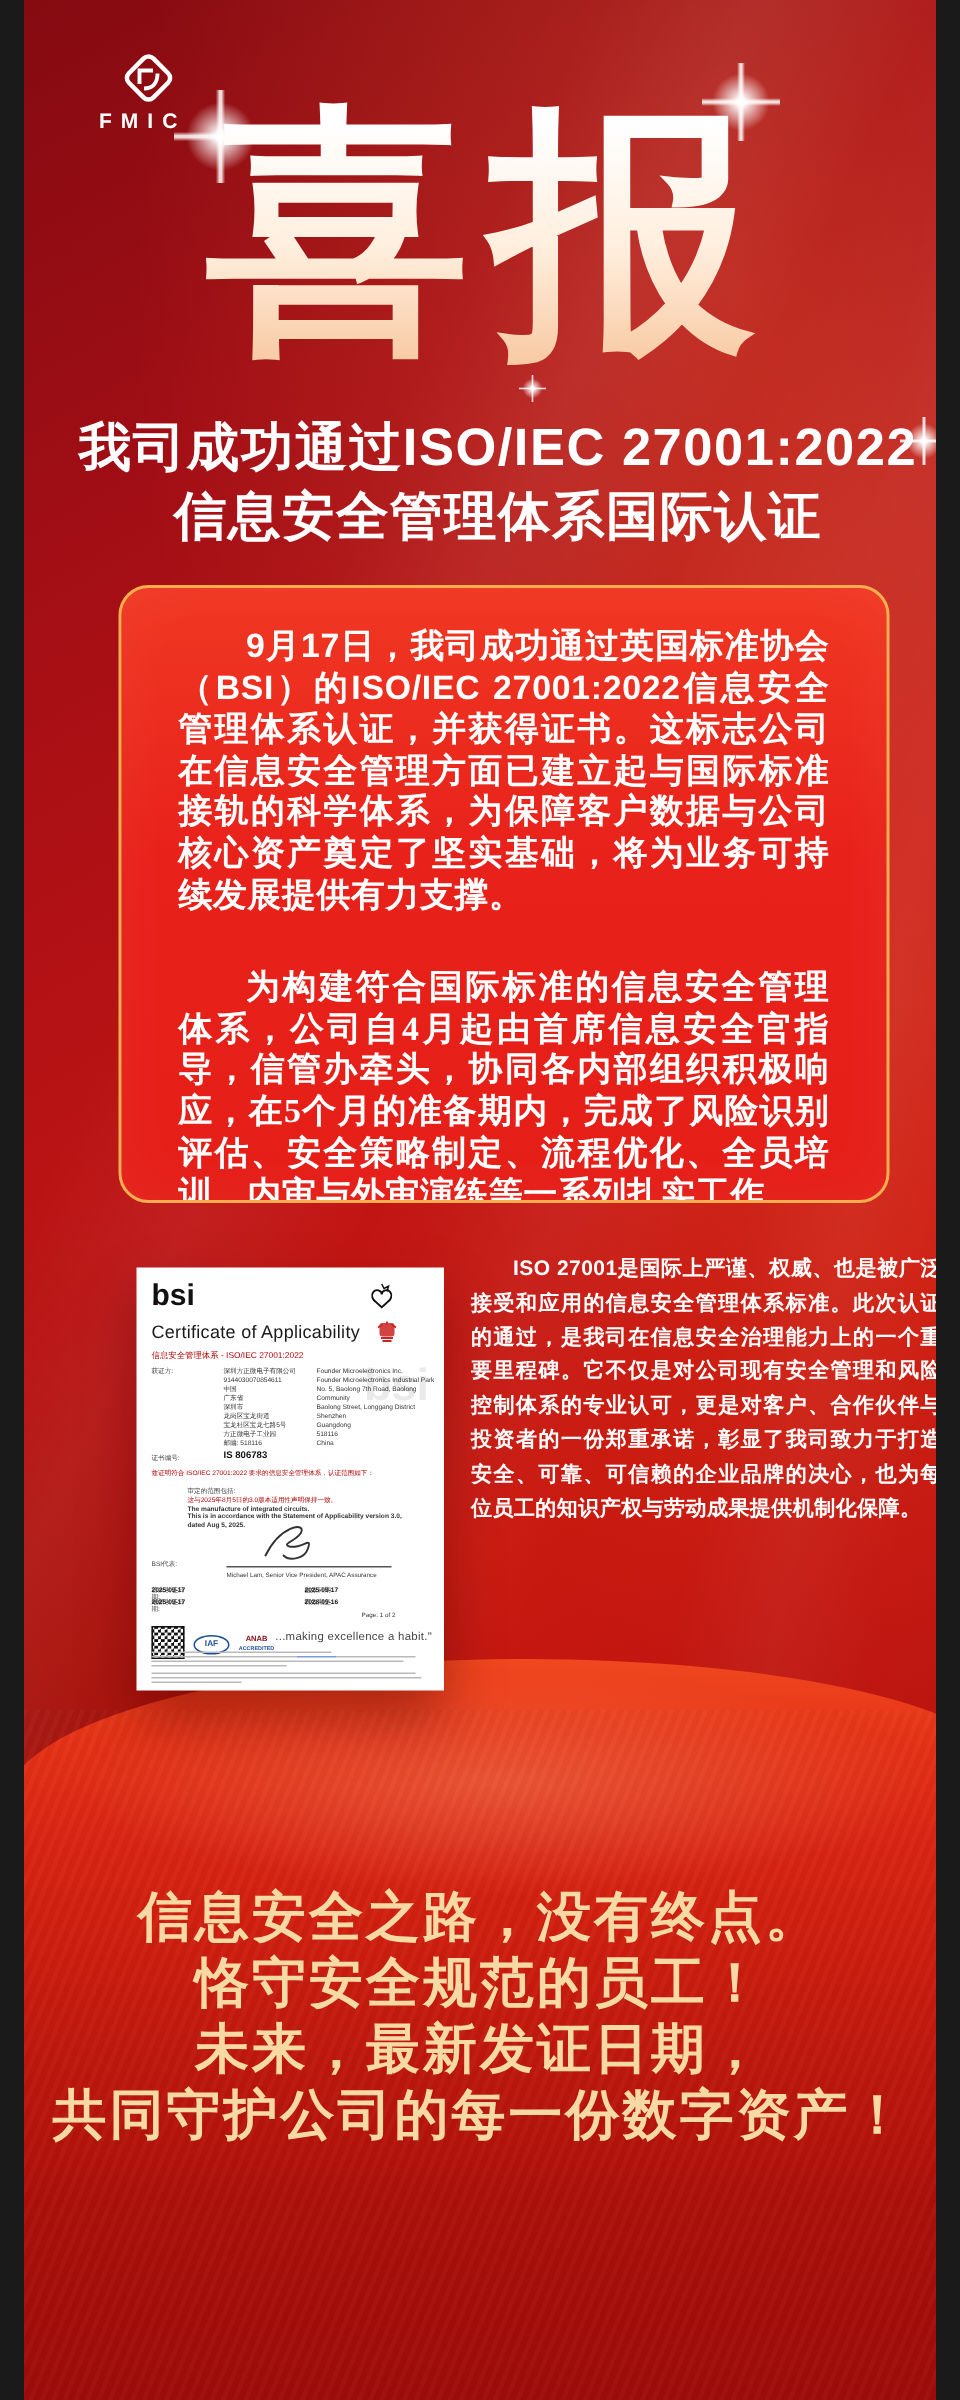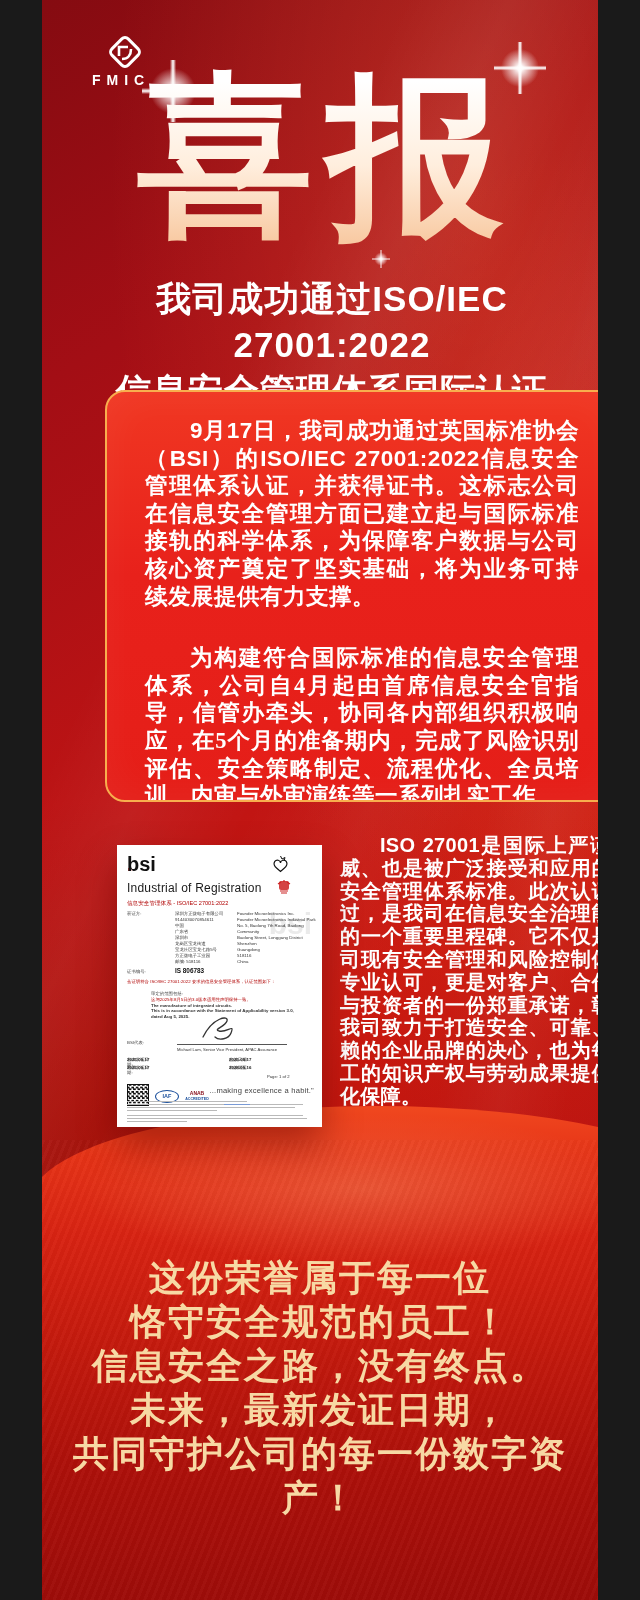--- a/index.html
+++ b/index.html
@@ -1,18 +1,18 @@
 <!DOCTYPE html>
 <html><head>
 <meta charset="utf-8">
 <style>
   * { margin:0; padding:0; box-sizing:border-box; }
   html,body { background:#1a1a1a; }
   .poster{
-    position:relative; width:556px; height:1600px; margin:0 auto; overflow:hidden;
+    position:relative; width:608px; height:1600px; margin:0 auto; overflow:hidden;
     font-family:"Liberation Sans","DejaVu Sans",sans-serif;
   }
   
   .bg-base{position:absolute; inset:0;
     background:
       radial-gradient(120% 80% at 78% 12%, rgba(255,120,70,.28), rgba(255,120,70,0) 55%),
       radial-gradient(90% 55% at 96% 42%, rgba(255,100,60,.18), rgba(255,100,60,0) 60%),
       radial-gradient(80% 50% at 8% 80%, rgba(50,0,0,.30), rgba(50,0,0,0) 60%),
       linear-gradient(150deg,#850b11 0%,#a30e15 20%,#bf1414 45%,#c9190f 62%,#b51110 82%,#a50d0d 100%);
   }
@@ -50,21 +50,21 @@
   .card{position:absolute; left:63px; top:390px; width:514px; height:412px;
     border:2.5px solid #f8ae4e; border-radius:20px;
     background:linear-gradient(180deg,#f03722 0%,#e8211b 45%,#e51e18 100%);
     box-shadow:inset 0 0 46px rgba(255,255,255,.05);
     padding:25px 38px; overflow:hidden;}
   .card p{color:#fff; font-size:22.5px; font-weight:700; line-height:27.6px;
     text-align:justify; text-indent:2em; letter-spacing:.5px;}
   .card p + p{margin-top:34px;font-family:Liberation Serif, serif;}
   
   .iso-text{position:absolute; left:298px; top:834px; width:314px;
-    color:#fff; font-size:20px; font-weight:700; line-height:22.8px;
+    color:#fff; font-size:14px; font-weight:700; line-height:22.8px;
     text-align:justify; text-indent:2em; letter-spacing:.3px;}
   
   .cert{position:absolute; left:75px; top:845px; width:205px; height:282px;
     background:#fff; box-shadow:0 18px 35px rgba(90,0,0,.45); overflow:hidden;}
   .cert *{position:absolute;}
   .c-bsi{left:10px; top:8px; font-size:20px; font-weight:800; color:#111; letter-spacing:0;}
   .c-bsi .dot{position:static; color:#e00;}
   .c-emblems{right:10px; top:9px; width:40px; height:20px;}
   .c-emblems svg{position:static;}
   .c-title{left:10px; top:36px; font-size:12px; font-weight:500; color:#1a1a1a; letter-spacing:.2px;}
@@ -170,21 +170,21 @@
       <svg width="17" height="20" viewBox="0 0 17 20">
         <path d="M8.5 2 L10 5 L13 3.5 L12 7" fill="none" stroke="#111" stroke-width="1"></path>
         <path d="M8.5 9 C8.5 6 4.5 5.2 2.8 7.4 C1.2 9.5 2.2 12.4 4.8 14.2 L8.5 17.5 L12.2 14.2 C14.8 12.4 15.8 9.5 14.2 7.4 C12.5 5.2 8.5 6 8.5 9 Z" fill="none" stroke="#111" stroke-width="1.2"></path>
       </svg>
       <svg width="16" height="18" viewBox="0 0 16 18" style="margin-left:4px">
         <rect x="3" y="3" width="10" height="9" rx="2" fill="#c22" opacity=".85"></rect>
         <path d="M2 6 L5 4 M14 6 L11 4 M8 2 L8 4 M4 13 L12 13 M5 15 L11 15" stroke="#c22" stroke-width="1.2" fill="none"></path>
       </svg>
     </div>
 
-    <div class="c-title">Industrial of Registration</div>
+    <div class="c-title">Certificate of Applicability</div>
     <div class="c-sub">信息安全管理体系 - ISO/IEC 27001:2022</div>
 
     <div class="c-lab" style="left:10px; top:66px;">获证方:</div>
     <div class="c-holder-cn">深圳方正微电子有限公司
 9144030070854611
 中国
 广东省
 深圳市
 龙岗区宝龙街道
 宝龙社区宝龙七路5号
@@ -238,20 +238,19 @@
         <i></i>
         <i></i>
         <i></i>
         <i></i>
         <i></i>
         <i></i>
     </div>
   </div>
 
   <div class="closing">
-    <div>这份荣誉属于每一位</div>
+    <div>信息安全之路，没有终点。</div>
     <div>恪守安全规范的员工！</div>
-    <div>信息安全之路，没有终点。</div>
     <div>未来，最新发证日期，</div>
     <div>共同守护公司的每一份数字资产！</div>
   </div>
 
 </div>
 
 </body></html>

